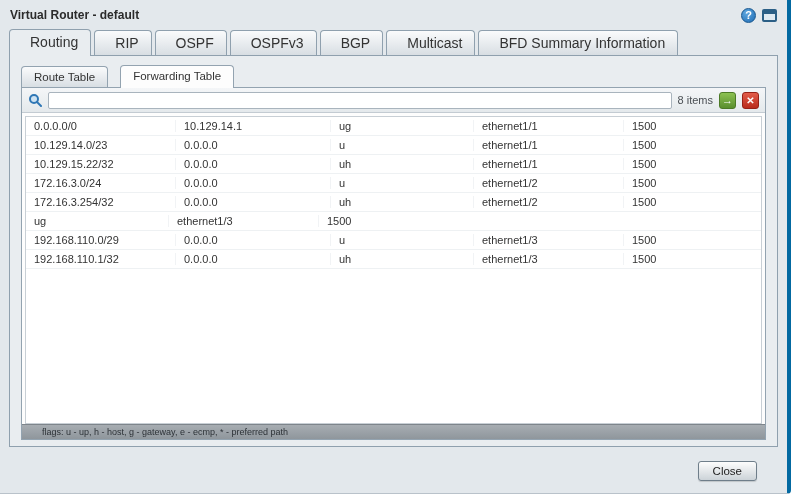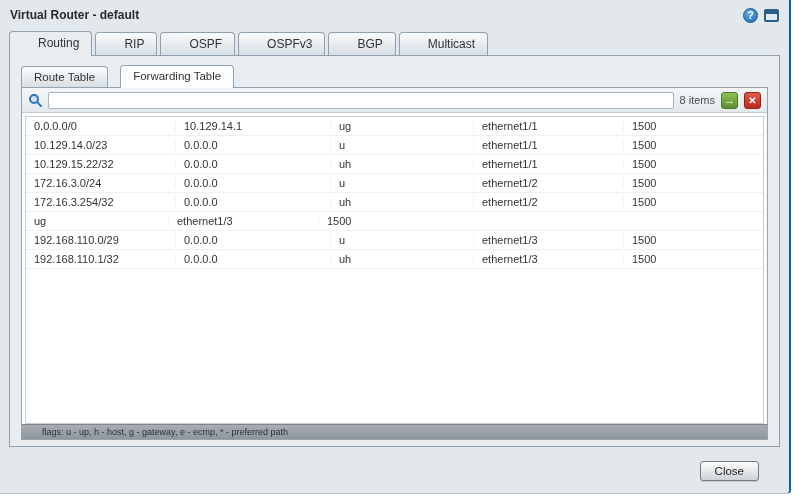--- a/index.html
+++ b/index.html
@@ -2,21 +2,21 @@
 <html><head>
 <meta charset="utf-8">
 <style>
   * { box-sizing: border-box; margin: 0; padding: 0; }
   html,body { width: 799px; height: 500px; background: #ffffff; font-family: "Liberation Sans", sans-serif; overflow: hidden; }
 
   .dialog {
     position: absolute; left: 0; top: 0;
     width: 791px; height: 494px;
     background: #e3e8ec;
-    border-right: 2px solid #0369a1;
+    border-right: 4px solid #0369a1;
     border-bottom: 1px solid #b9c2ca;
     border-bottom-right-radius: 4px;
   }
 
   
   .titlebar { height: 30px; display: flex; align-items: center; padding: 0 10px; }
   .title { font-size: 12px; font-weight: bold; color: #2b2b2b; }
   .titlebar-icons { margin-left: auto; display: flex; gap: 6px; align-items: center; }
   .help-icon {
     width: 15px; height: 15px; border-radius: 50%;
@@ -30,22 +30,22 @@
     background: #dfeaf2; position: relative; cursor: pointer;
   }
   .window-icon::before { content:""; position:absolute; left:0; right:0; top:0; height:3px; background:#2b5f86; }
 
   
   .tabbar { display: flex; gap: 3px; align-items: flex-end; padding: 0 0 0 9px; height: 25px; position: relative; z-index: 3; }
   .tab {
     border: 1px solid #8fa0ae; border-bottom: none;
     border-radius: 4px 4px 0 0;
     background: linear-gradient(#fafbfc, #d8dee3);
-    padding: 4px 12px 4px 28px;
-    font-size: 12px; color: #333; cursor: pointer; white-space: nowrap;
+    padding: 4px 12px 4px 20px;
+    font-size: 14px; color: #333; cursor: pointer; white-space: nowrap;
   }
   .tab.active {
     background: #e9edf0;
     padding-bottom: 6px; margin-bottom: -1px;
     font-weight: normal;
   }
 
   
   .panel {
     position: relative; z-index: 2;
@@ -139,20 +139,21 @@
     </span>
   </div>
 
   <div class="tabbar">
     <span class="tab active">Routing</span>
     <span class="tab">RIP</span>
     <span class="tab">OSPF</span>
     <span class="tab">OSPFv3</span>
     <span class="tab">BGP</span>
     <span class="tab">Multicast</span>
+    <span class="tab">BFD Summary Information</span>
   </div>
 
   <div class="panel">
 
     <div class="subtabbar">
       <span class="subtab">Route Table</span>
       <span class="subtab active">Forwarding Table</span>
     </div>
 
     <div class="inner">

